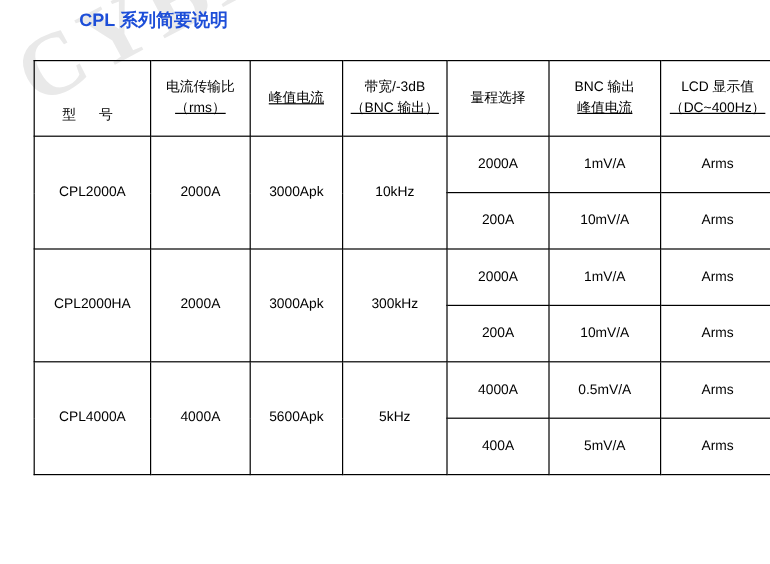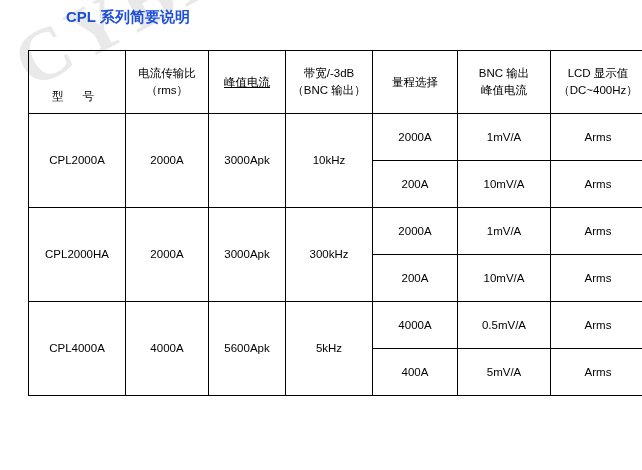--- a/index.html
+++ b/index.html
@@ -68,21 +68,21 @@
     padding: 0;
     line-height: 1.45;
     background: transparent;
   }
   thead td {
     height: 62px;
     font-weight: bold;
     font-size: 11.5px;
   }
   .h-line { display: block; }
-  .h-sub { display: block; }
+  .h-sub { display: block; text-decoration: underline; }
   .c-model { width: 96px; }
   .c-max   { width: 82px; }
   .c-peak  { width: 76px; text-decoration: underline; }
   .c-bw    { width: 86px; }
   .c-range { width: 84px; }
   .c-bnc   { width: 92px; }
   .c-lcd   { width: 94px; }
 
   td.rowgroup { height: 92px; }
   td.subcell  { height: 46px; }

